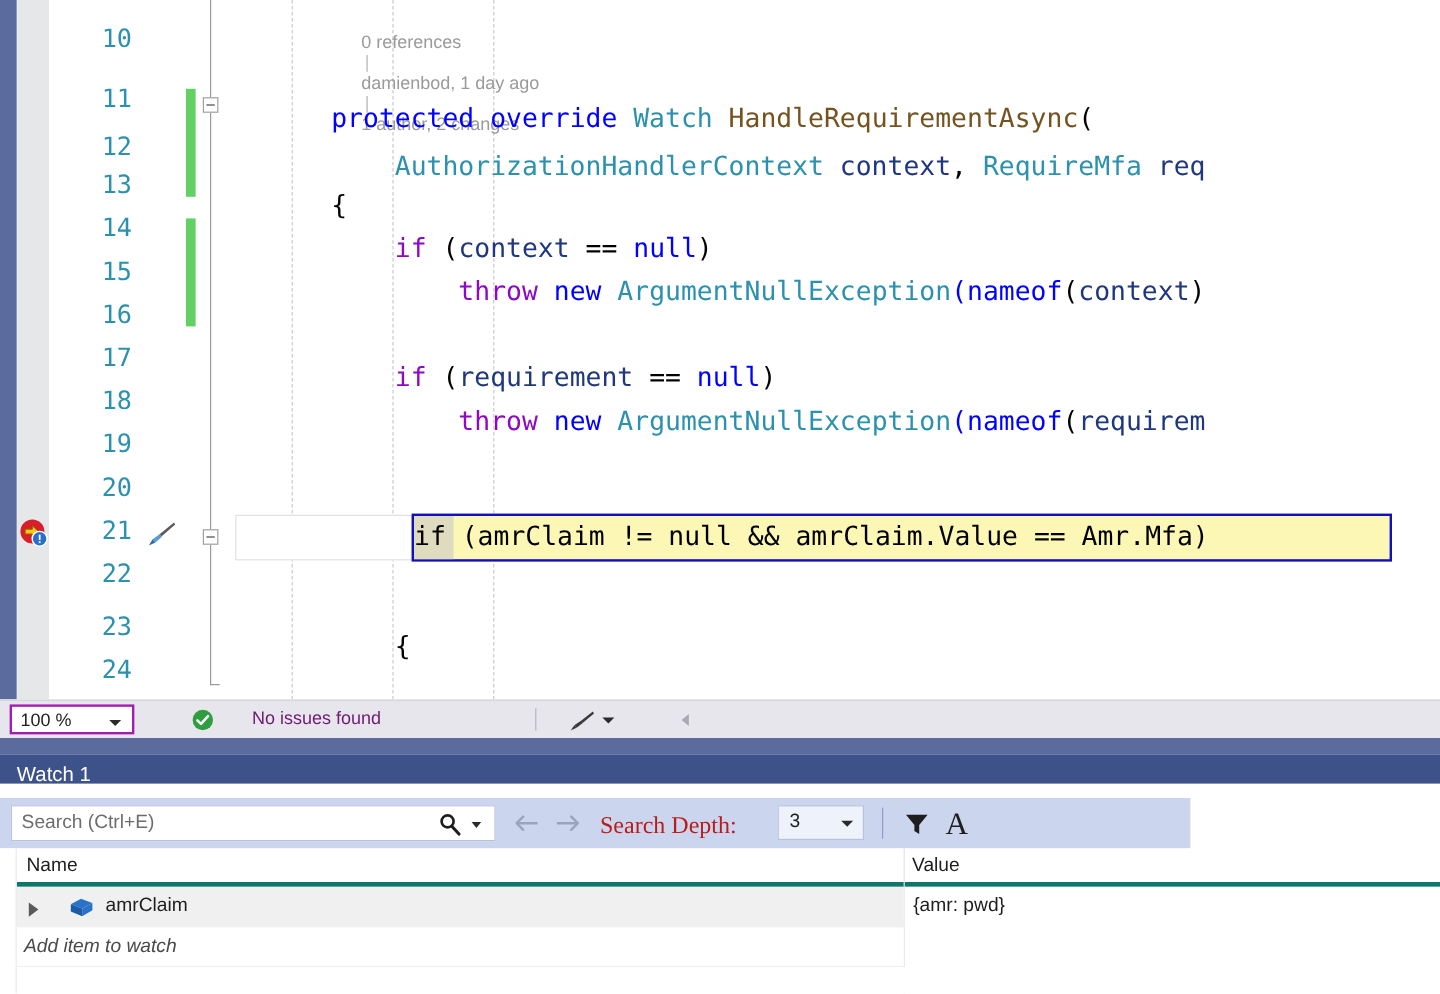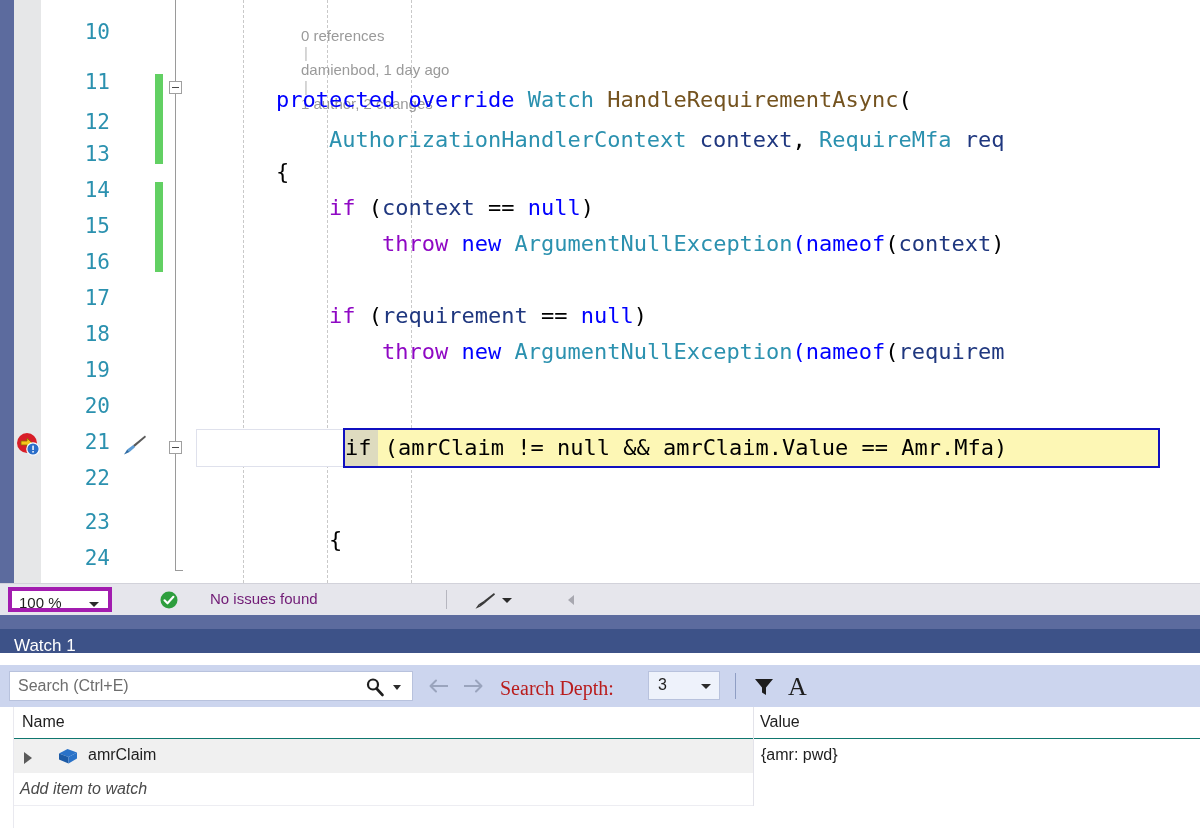--- a/index.html
+++ b/index.html
@@ -128,21 +128,21 @@
 
   
   #statusbar {
     position: absolute; left: 0; top: 583px; width: 1200px; height: 32px;
     background: #e6e6ec;
     border-top: 1px solid #d2d2da;
     font-family: "Liberation Sans", sans-serif; font-size: 15px; color: #1e1e1e;
   }
   .zoom-combo {
     position: absolute; left: 8px; top: 3px; width: 104px; height: 25px;
-    background: #ffffff; border: 4px solid #a21caf;
+    background: #ffffff; border: 2px solid #a21caf;
     font-size: 15px; color: #1e1e1e;
   }
   .zoom-combo .zv { position: absolute; left: 7px; top: 3px; }
   .zoom-combo .arr {
     position: absolute; right: 9px; top: 11px;
     width: 0; height: 0;
     border-left: 5px solid transparent; border-right: 5px solid transparent;
     border-top: 5px solid #2b2b2b;
   }
   .ok-badge { position: absolute; left: 160px; top: 7px; width: 18px; height: 18px; }
@@ -174,21 +174,21 @@
   }
   .watch-title {
     position: absolute; left: 0; top: 14px; width: 1200px; height: 24px;
     background: #3d5288;
   }
   .watch-title span {
     position: absolute; left: 14px; top: 7px;
     font-size: 17px; color: #ffffff; font-family: "Liberation Sans", sans-serif;
   }
   .watch-toolbar {
-    position: absolute; left: 0; top: 50px; width: 1200px; height: 42px;
+    position: absolute; left: 0; top: 50px; width: 992px; height: 42px;
     background: #ccd5ee;
   }
   .search-box {
     position: absolute; left: 9px; top: 6px; width: 404px; height: 30px;
     background: #ffffff; border: 1px solid #b8c2dd;
   }
   .search-box .ph {
     position: absolute; left: 8px; top: 5px;
     font-size: 16px; color: #6d6d6d; font-family: "Liberation Sans", sans-serif;
   }
@@ -220,21 +220,21 @@
   .tb-sep { position: absolute; left: 735px; top: 8px; width: 1px; height: 26px; background: #8f9ec4; }
   .funnel { position: absolute; left: 753px; top: 11px; width: 22px; height: 22px; }
   .alpha {
     position: absolute; left: 788px; top: 7px;
     font-size: 26px; color: #1e1e1e; font-family: "Liberation Serif", serif;
   }
 
   
   .wt-head {
     position: absolute; left: 0; top: 92px; width: 1200px; height: 32px;
-    background: #ffffff; border-bottom: 1px solid #0f766e;
+    background: #ffffff; border-bottom: 4px solid #0f766e;
   }
   .wt-head .c-name { position: absolute; left: 22px; top: 6px; font-size: 16px; color: #1e1e1e; }
   .wt-head .c-val  { position: absolute; left: 760px; top: 6px; font-size: 16px; color: #1e1e1e; }
   .wt-colsep { position: absolute; left: 753px; top: 92px; width: 1px; height: 121px; background: #e3e3ea; }
   .wt-leftrail { position: absolute; left: 0; top: 92px; width: 14px; height: 121px; background: #ffffff; border-right: 1px solid #e9e9ef; }
 
   .wt-row {
     position: absolute; left: 14px; top: 124px; width: 739px; height: 34px;
     background: #f0f0f0;
   }

